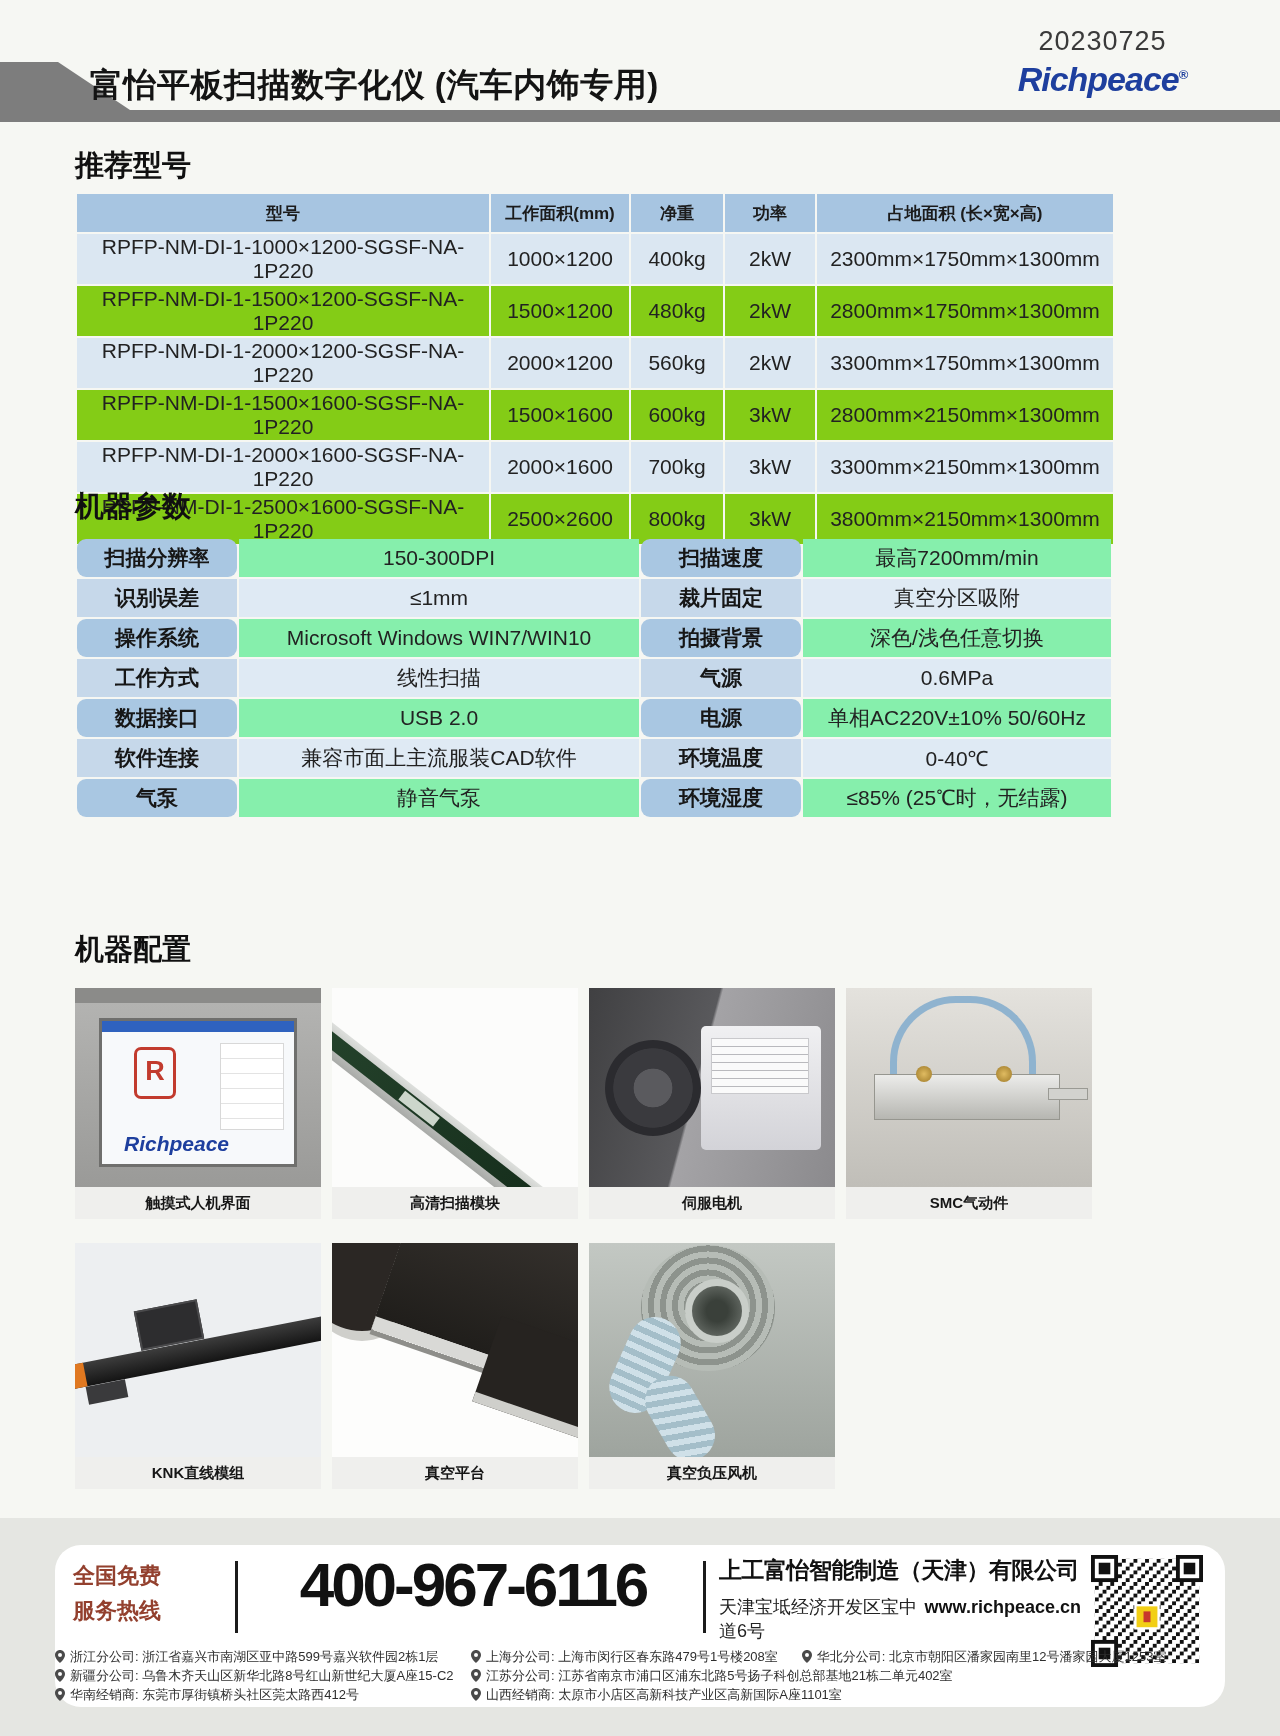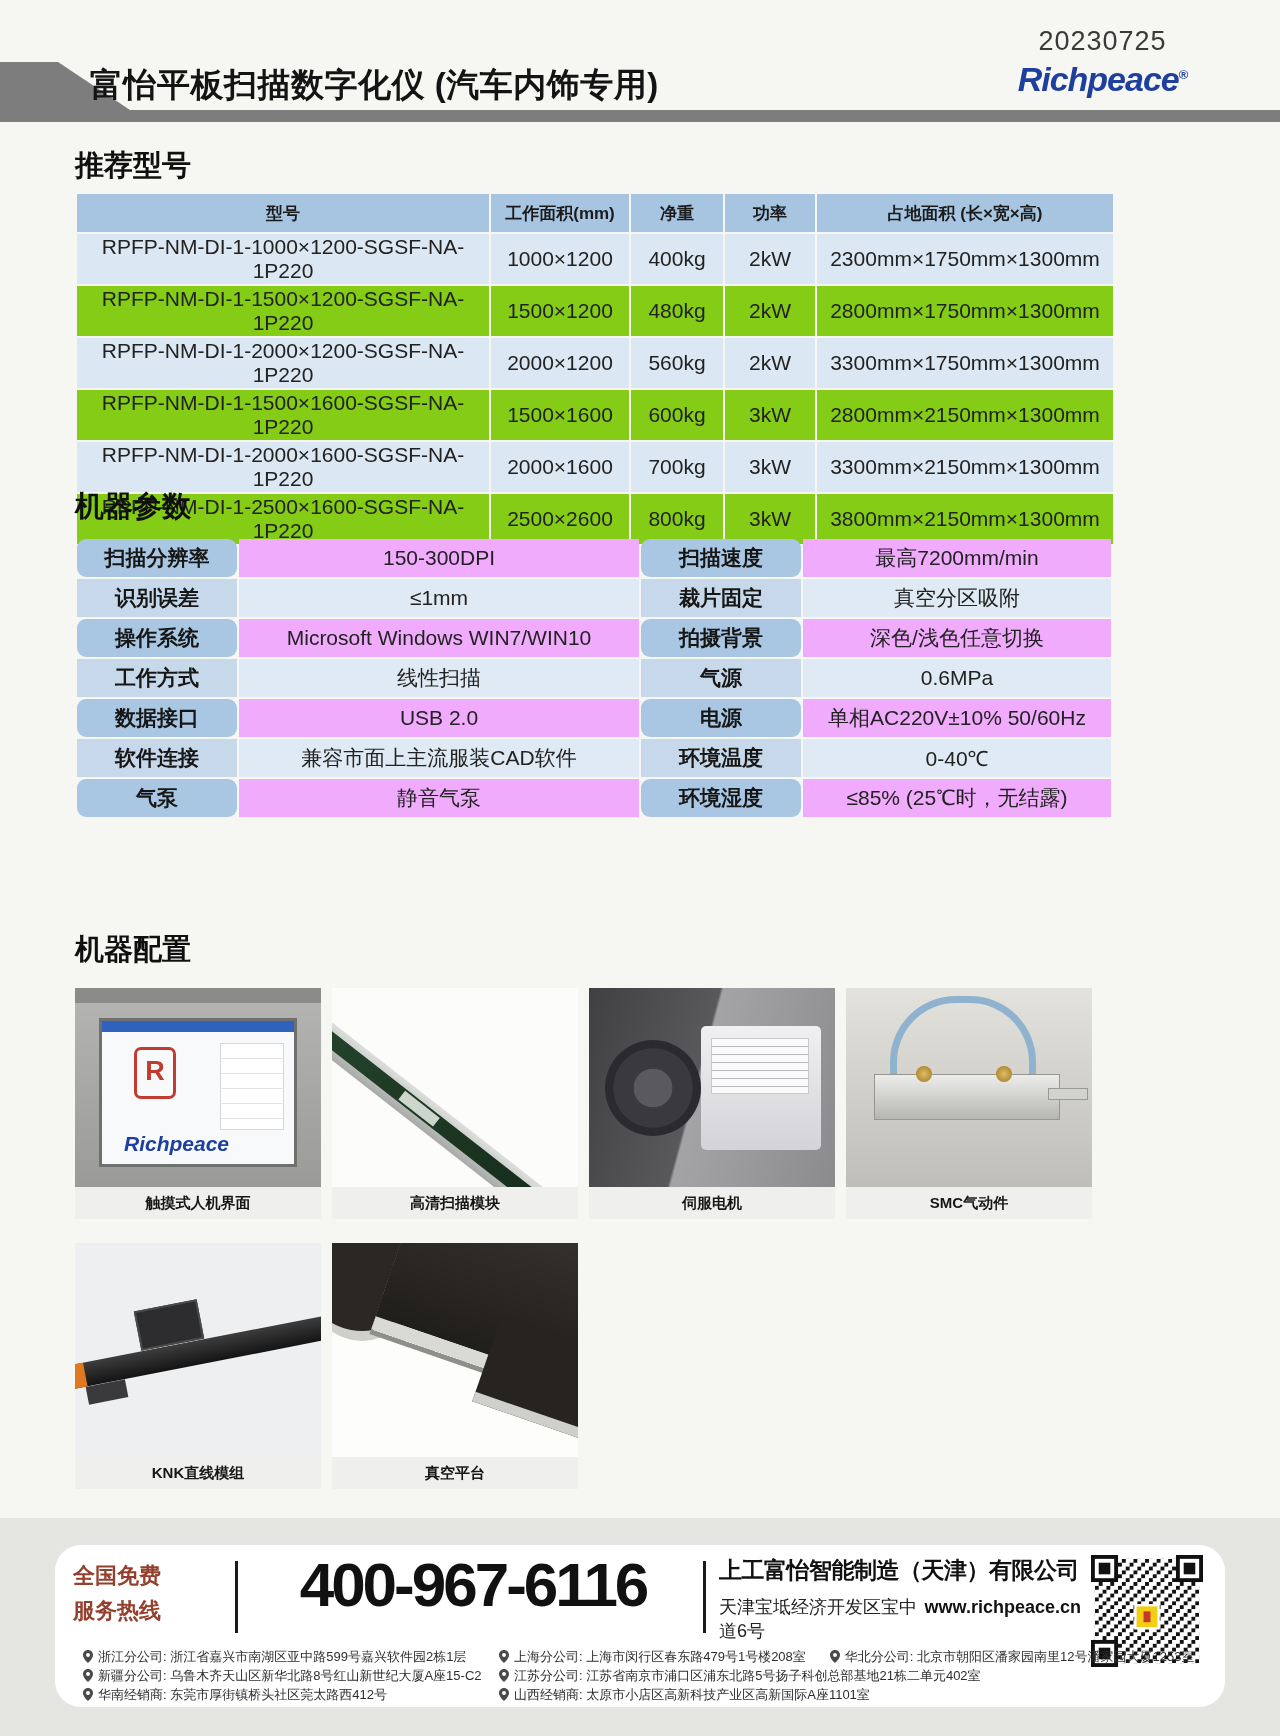--- a/index.html
+++ b/index.html
@@ -22,21 +22,21 @@
   
   .tblwrap { position:absolute; left:75px; width:1028px; }
   table { border-collapse:separate; border-spacing:2px; width:100%; table-layout:fixed; }
   th { background:#a7c5e1; height:36px; font-size:17px; font-weight:700; color:#1b1b1b; }
   td { height:35px; text-align:center; font-size:21px; color:#222; overflow:hidden; }
   tr.rl td { background:#dbe7f2; }
   tr.rm td { background:#84cc16; }
   #t2 td { height:36px; }
   #t2 .lab { font-weight:700; color:#161616; }
   tr.pd .lab { background:#a9c7e2;border-radius:9px; }
-  tr.pd .val { background:#f0abfc; }
+  tr.pd .val { background:#86efac; }
   tr.plt .lab { background:#c6d8ea; }
   tr.plt .val { background:#dfeaf4; }
   
   .tile { position:absolute; width:246px; }
   .ph { position:relative; height:199px; overflow:hidden; background:#eee; }
   .row2 .ph { height:214px; }
   .cap { height:32px; background:#efefed; display:flex; align-items:center; justify-content:center;
          font-size:15px; font-weight:700; color:#161616; }
   
   .p1 { background:linear-gradient(#b5b5b3,#9a9a98); }
@@ -120,21 +120,21 @@
   .vdiv { position:absolute; top:16px; width:3px; height:72px; background:#1b1b1b; }
   .d1 { left:180px; } .d2 { left:648px; }
   .phone { position:absolute; left:192px; top:4px; width:452px; text-align:center; font-size:62px; font-weight:900;
            letter-spacing:-3px; color:#111; }
   .company { position:absolute; left:664px; top:10px; width:362px; }
   .cname { font-size:23px; font-weight:900; color:#111; letter-spacing:-0.5px; }
   .crow { margin-top:9px; display:flex; justify-content:space-between; align-items:baseline; }
   .caddr { font-size:18px; color:#222; }
   .cweb { font-size:18px; font-weight:800; color:#111; }
   .qr { position:absolute; right:22px; top:10px; width:112px; height:112px; }
-  .branches { position:absolute; left:28px; top:102px; right:150px; display:flex; gap:34px; }
+  .branches { position:absolute; left:0; top:102px; right:150px; display:flex; gap:34px; }
   .bcol1 { width:382px; } .bcol2 { flex:1; }
   .bline { display:flex; align-items:center; gap:5px; font-size:13px; color:#2e2e2e; height:19px; white-space:nowrap; }
   .brow { display:flex; gap:24px; }
   .pin { flex:0 0 auto; display:inline-flex; }
 </style>
 </head>
 <body>
 
 <div id="page">
 
@@ -326,20 +326,29 @@
 
   <div class="tile row2" style="left:332px; top:1243px">
     <div class="ph p6">
       <div class="disc"></div>
       <div class="panel"></div>
       <div class="panel2"></div>
     </div>
     <div class="cap">真空平台</div>
   </div>
 
+  <div class="tile row2" style="left:589px; top:1243px">
+    <div class="ph p7">
+      <div class="fan"></div>
+      <div class="grille"></div>
+      <div class="hose1"></div>
+      <div class="hose2"></div>
+    </div>
+    <div class="cap">真空负压风机</div>
+  </div>
 
 
   <div class="foot-band"></div>
   <div class="card">
     <div class="hotline">
       <div>全国免费</div>
       <div>服务热线</div>
     </div>
     <div class="vdiv d1"></div>
     <div class="phone">400-967-6116</div>

